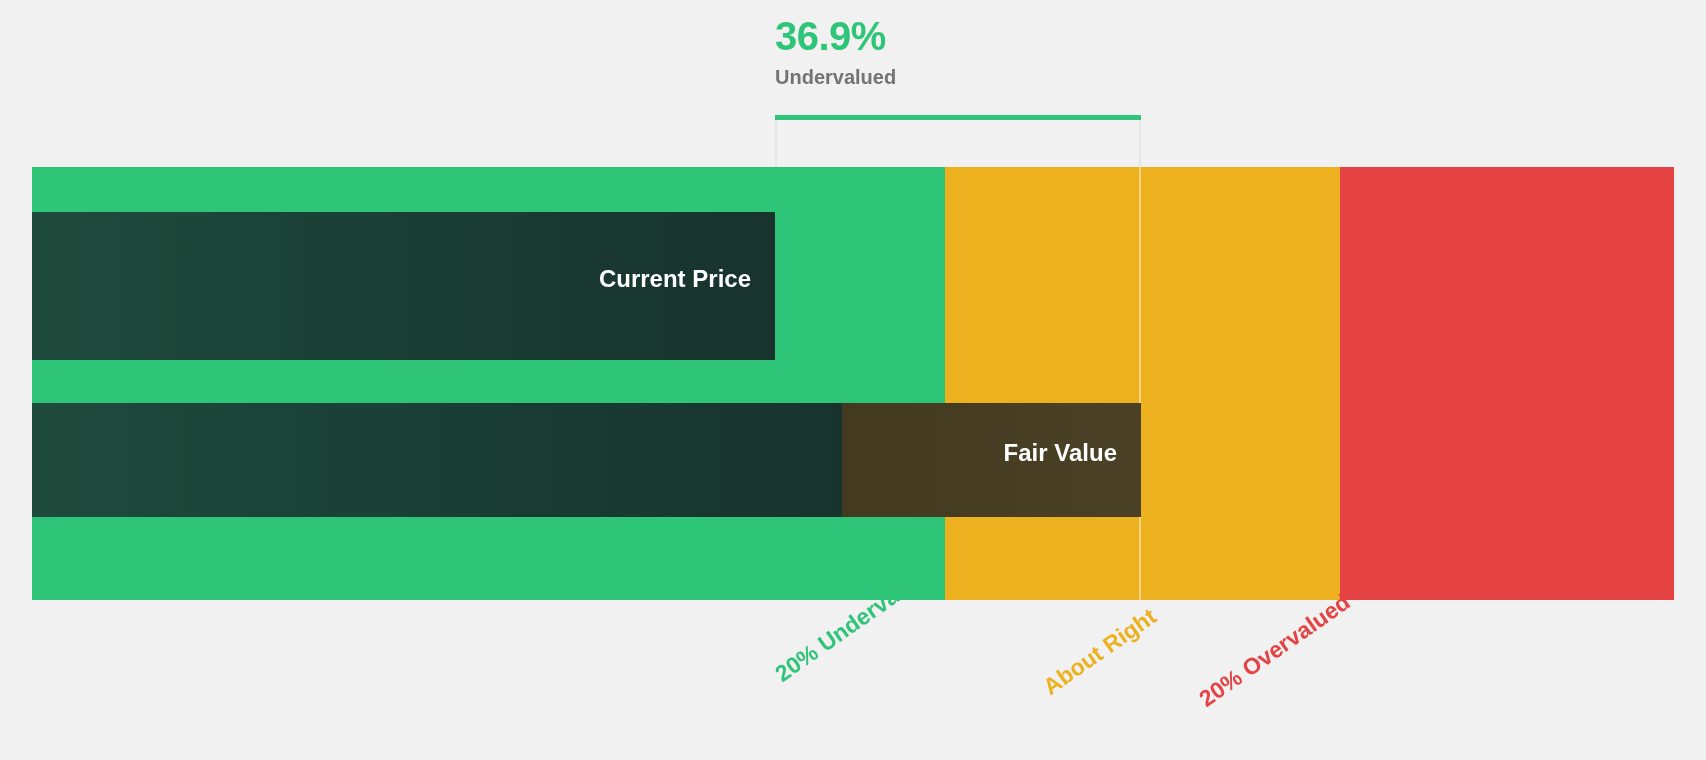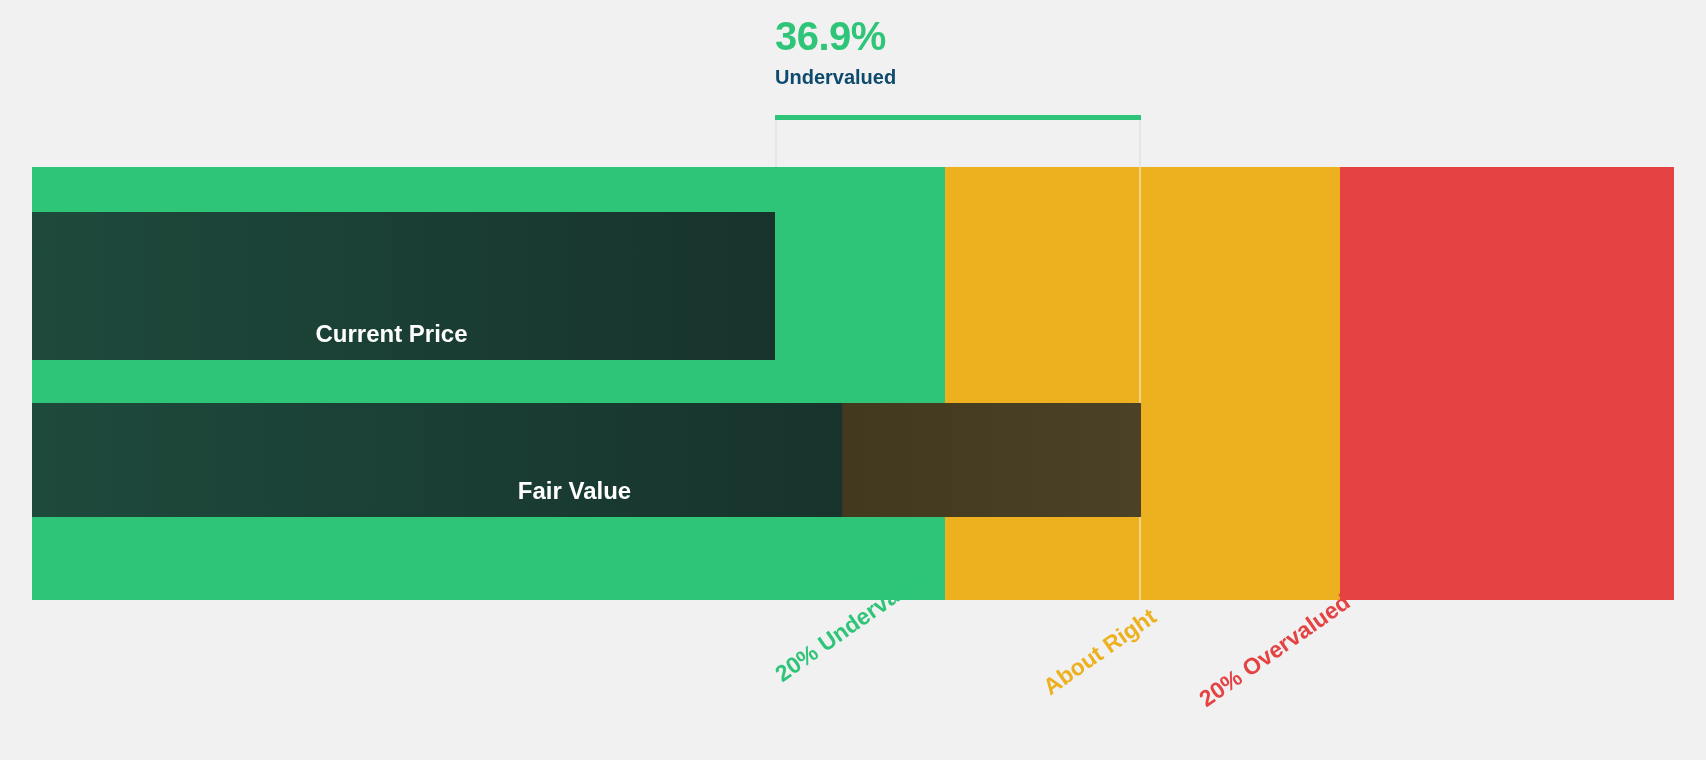--- a/index.html
+++ b/index.html
@@ -14,37 +14,37 @@
 
   
   .hdr{position:absolute;left:775px;top:16px;}
   .hdr-pct{
     font-size:40px;font-weight:700;line-height:1;
     color:#2ec578;letter-spacing:-0.5px;
   }
   .hdr-label{
     margin-top:11px;
     font-size:20px;font-weight:700;line-height:1;
-    color:#0c4a6e;
+    color:#737373;
   }
   .hdr-rule{
     position:absolute;left:775px;top:115px;
     width:366px;height:5px;background:#2ec578;
   }
 
   
   .guide{position:absolute;top:120px;width:2px;height:47px;background:#e6e6e6;}
 
   
   .chart{position:absolute;left:32px;top:167px;width:1642px;height:433px;}
   .band{position:absolute;top:0;height:433px;}
   .band-sep{position:absolute;top:0;width:2px;height:433px;background:rgba(255,255,255,.45);}
 
   
-  .bar{position:absolute;display:flex;flex-direction:row;
+  .bar{position:absolute;display:flex;flex-direction:column;
        align-items:flex-end;justify-content:center;
        box-sizing:border-box;padding-right:24px;}
   .bar-title{
     color:#ffffff;font-size:24px;font-weight:700;line-height:1;
     margin-bottom:14px;text-align:right;white-space:nowrap;
   }
   .bar-value{
     color:#ffffff;font-size:38px;font-weight:700;line-height:1;
     text-align:right;white-space:nowrap;letter-spacing:-0.3px;
   }

